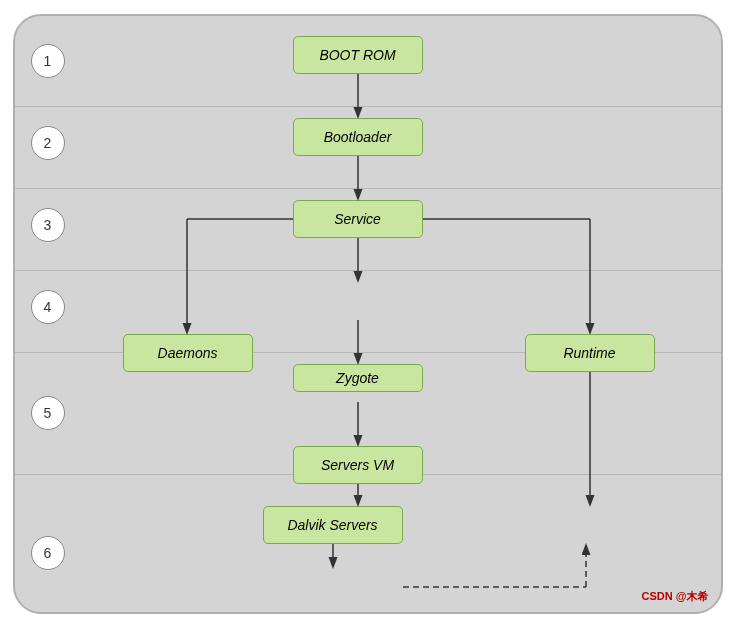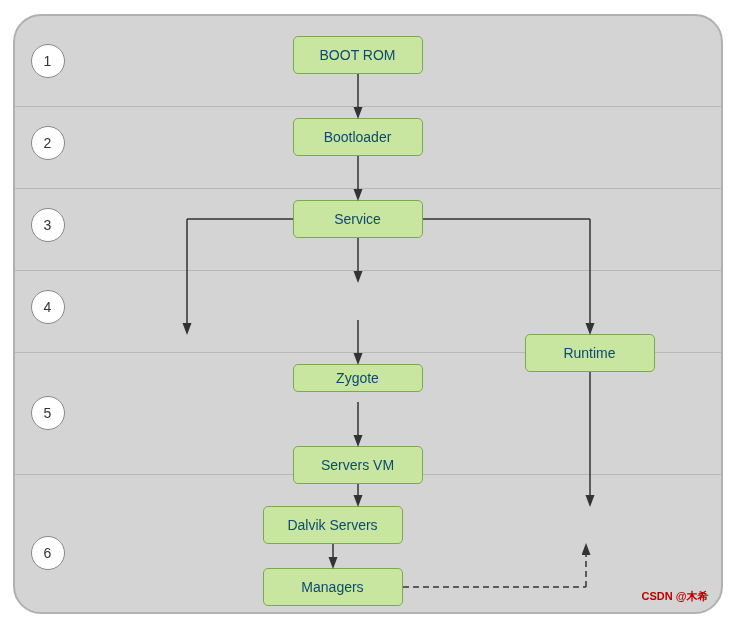--- a/index.html
+++ b/index.html
@@ -51,22 +51,23 @@
     
     .box {
       position: absolute;
       background: #c8e6a0;
       border: 1.5px solid #7aaa50;
       border-radius: 5px;
       display: flex;
       align-items: center;
       justify-content: center;
       font-size: 14px;
-      color: #0c4a6e;
+      color: #000000;
       text-align: left;
+      font-style: italic;
     }
 
     
     .arrows-svg {
       position: absolute;
       top: 0;
       left: 0;
       width: 100%;
       height: 100%;
       pointer-events: none;
@@ -113,34 +114,34 @@
 
   <div class="box" style="left:278px;top:20px;width:130px;height:38px">
     <span>BOOT ROM</span>
   </div>
   <div class="box" style="left:278px;top:102px;width:130px;height:38px">
     <span>Bootloader</span>
   </div>
   <div class="box" style="left:278px;top:184px;width:130px;height:38px">
     <span>Service</span>
   </div>
+  <div class="box" style="left:108px;top:318px;width:130px;height:38px">
+    <span>Daemons</span>
+  </div>
   <div class="box" style="left:278px;top:348px;width:130px;height:28px">
     <span>Zygote</span>
   </div>
   <div class="box" style="left:510px;top:318px;width:130px;height:38px">
     <span>Runtime</span>
   </div>
   <div class="box" style="left:278px;top:430px;width:130px;height:38px">
     <span>Servers VM</span>
   </div>
   <div class="box" style="left:248px;top:490px;width:140px;height:38px">
     <span>Dalvik Servers</span>
-  </div>
-  <div class="box" style="left:248px;top:552px;width:140px;height:38px">
-    <span>Managers</span>
   </div>
 
   <svg class="arrows-svg">
     <defs>
       <marker id="arrowhead" markerWidth="8" markerHeight="8" refX="6" refY="3" orient="auto">
         <path d="M0,0 L0,6 L8,3 z" fill="#333"></path>
       </marker>
       <marker id="arrowhead-dashed" markerWidth="8" markerHeight="8" refX="6" refY="3" orient="auto">
         <path d="M0,0 L0,6 L8,3 z" fill="#333"></path>
       </marker>

